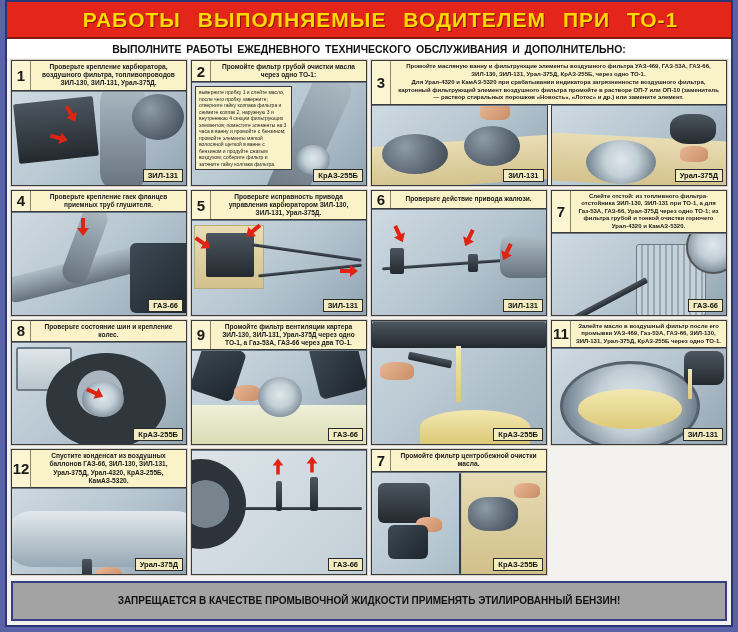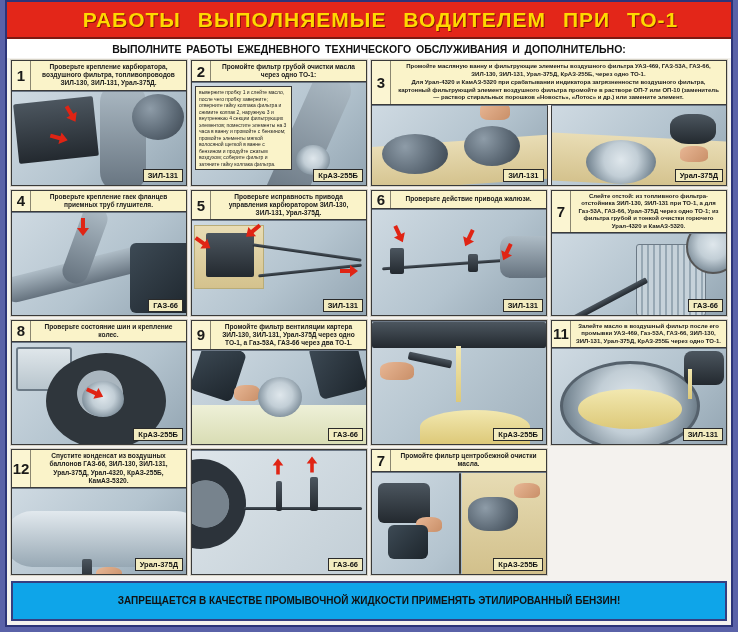--- a/index.html
+++ b/index.html
@@ -105,21 +105,21 @@
     background:radial-gradient(circle at 50% 45%, #dfe7ec 0%, #c2ced6 40%, #7e8e9a 75%, #4e5a64 100%); }
   .bar { position:absolute; background:linear-gradient(#aebcc6,#65727e); border-radius:3px; }
   .darkbar { position:absolute; background:linear-gradient(#4c565f,#23292f); border-radius:2px; }
   .tan { position:absolute; background:linear-gradient(#e9ddb5,#d4c28d); }
   .hand { position:absolute; background:linear-gradient(135deg,#e8b795,#c98f68); border-radius:40% 40% 30% 30%; }
   .sleeve { position:absolute; background:linear-gradient(135deg,#3d4a55,#1d252c); border-radius:6px; }
   .fluid { position:absolute; background:linear-gradient(#f2e8b0,#ddc979); }
   svg.arrow { position:absolute; overflow:visible; }
   .footer {
     margin:3px 4px 4px 4px;
-    background:#0ea5e9;
+    background:#a3a3a3;
     border:2px solid #353e80;
     flex:0 0 40px;
     display:flex; flex-direction:column; align-items:center; justify-content:center;
     gap:1px;
   }
   .footer div {
     font-size:10px; font-weight:bold; color:#111; line-height:1.18; white-space:nowrap;
   }
 </style>
 </head>

